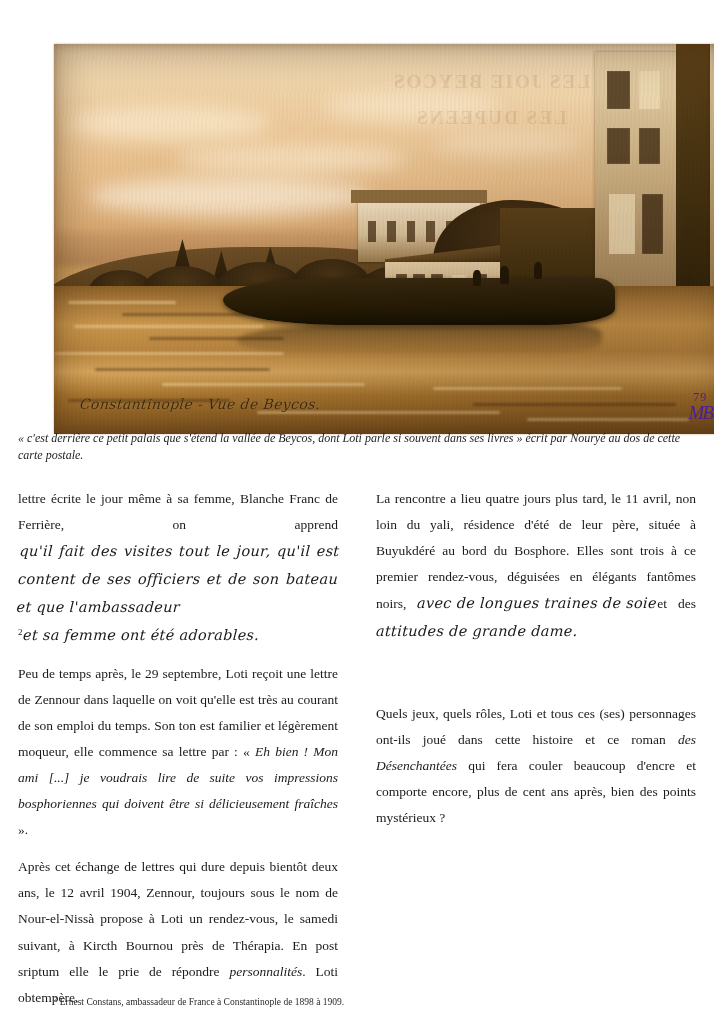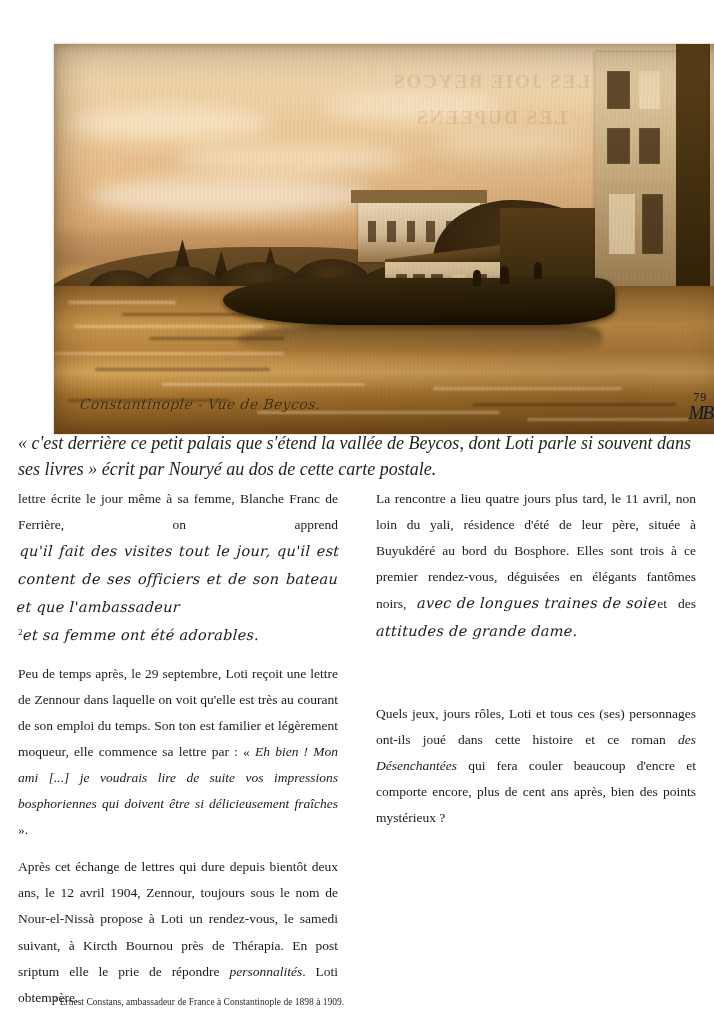--- a/index.html
+++ b/index.html
@@ -208,21 +208,21 @@
     color: #3b2608;
     letter-spacing: .4px;
     transform: skewX(-6deg);
     text-shadow: 0 0 1px rgba(255,240,210,.35);
   }
   .photo-monogram {
     position: absolute;
     right: 18px;
     bottom: 12px;
     text-align: center;
-    color: #0f172a;
+    color: #4c1d95;
     font-family: "Liberation Serif", serif;
     line-height: 1;
   }
   .photo-monogram .num {
     display: block;
     font-size: 12px;
     letter-spacing: 1px;
   }
   .photo-monogram .mark {
     display: block;
@@ -250,21 +250,21 @@
   }
 
   
   .figure-caption {
     position: absolute;
     left: 18px;
     top: 430px;
     width: 676px;
     font-family: "Liberation Serif", "DejaVu Serif", serif;
     font-style: italic;
-    font-size: 18px;
+    font-size: 12px;
     line-height: 1.45;
     color: #1e1e1e;
     text-align: left;
   }
 
   
   .columns {
     position: absolute;
     left: 18px;
     top: 486px;
@@ -446,20 +446,20 @@
 
     <div class="col col-right">
 
       <p class="para"><span>La rencontre a lieu quatre jours plus tard, le 11 avril, non loin du yali, résidence d'été de leur père, située à Buyukdéré au bord du Bosphore. Elles sont trois à ce premier rendez-vous, déguisées en élégants fantômes noirs, </span><span class="script">avec de longues traines de soie</span><span>et des </span><span class="script">attitudes de grande dame.</span></p>
 
       <div class="spacer-para"></div>
 
 
       <div class="spacer-para"></div>
 
-      <p class="para last"><span>Quels jeux, jours rôles, Loti et tous ces (ses) personnages ont-ils joué dans cette histoire et ce roman </span><em class="q">des Désenchantées</em><span> qui fera couler beaucoup d'encre et comporte encore, plus de cent ans après, bien des points mystérieux ?</span></p>
+      <p class="para last"><span>Quels jeux, quels rôles, Loti et tous ces (ses) personnages ont-ils joué dans cette histoire et ce roman </span><em class="q">des Désenchantées</em><span> qui fera couler beaucoup d'encre et comporte encore, plus de cent ans après, bien des points mystérieux ?</span></p>
 
     </div>
   </div>
 
   <div class="footnote"><sup>2</sup><span> Ernest Constans, ambassadeur de France à Constantinople de 1898 à 1909.</span></div>
 
 </div>
 
 </body></html>

